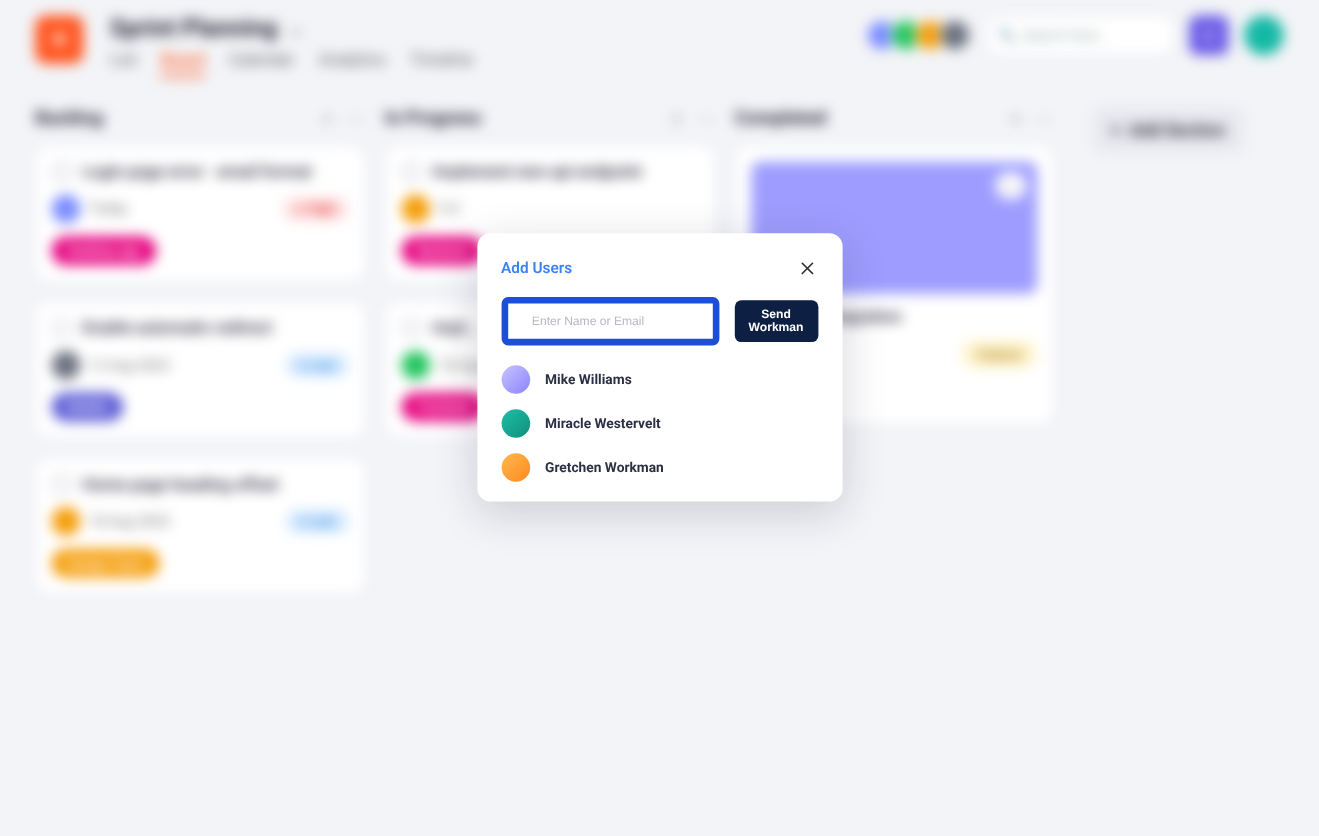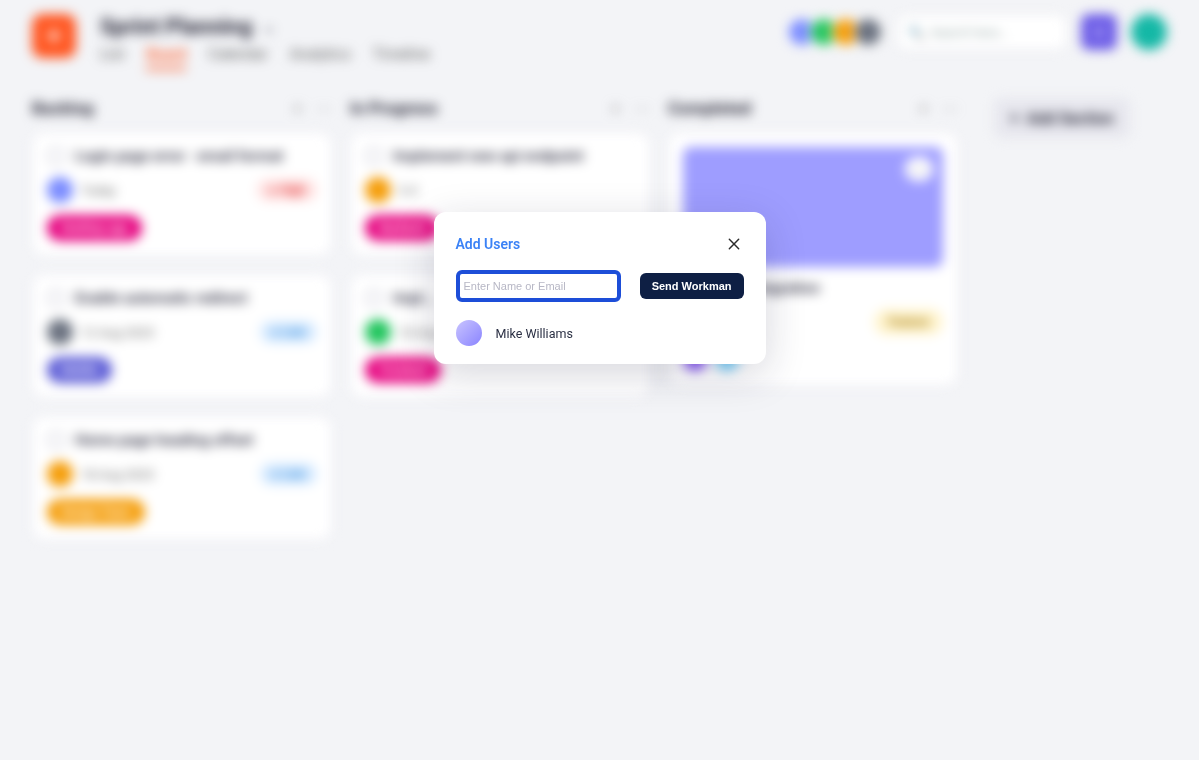--- a/index.html
+++ b/index.html
@@ -61,36 +61,36 @@
     display:flex; flex-direction:column; gap:16px;
     pointer-events:auto;
   }
   .modal-hdr { display:flex; align-items:center; }
   .modal-title { font-size:14px; font-weight:600; color:#3b82f6; }
   .close-x { margin-left:auto; width:20px; height:20px; display:flex; align-items:center; justify-content:center; cursor:pointer; color:#2b2b2b; }
   .close-x svg { width:16px; height:16px; }
 
   .invite-row { display:flex; gap:14px; align-items:center; }
   .name-input {
-    flex:0 0 165px; height:32px; border:4px solid #1d4ed8; border-radius:6px;
-    padding:0 4px; font-size:11px; color:#333; outline:none;
+    flex:0 0 165px; height:44px; border:6px solid #1d4ed8; border-radius:6px;
+    padding:0 22px; font-size:11px; color:#333; outline:none;
   }
   .name-input::placeholder{ color:#b7b7c5; }
   .send-invite {
     margin-left:auto; background:#0e1f44; color:#fff; font-size:11px; font-weight:600;
     border:none; border-radius:6px; padding:7px 12px; cursor:pointer;
   }
 
   .user-list { display:flex; flex-direction:column; gap:14px; margin-top:2px; }
   .user-row { display:flex; align-items:center; gap:14px; }
   .uav { width:26px; height:26px; border-radius:50%; flex-shrink:0; }
   .uav.u1{ background:linear-gradient(135deg,#c9c4ff,#8a84ff); }
   .uav.u2{ background:linear-gradient(135deg,#1fbfa6,#0e8f7b); }
   .uav.u3{ background:linear-gradient(135deg,#ffb84d,#ff8a1f); }
-  .uname { font-size:12.5px; font-weight:400; color:#2b3044; }
+  .uname { font-size:12.5px; font-weight:700; color:#2b3044; }
 </style>
 </head>
 <body>
 
 <div class="bg">
 
   <div class="topbar">
     <div class="logo-square">✦</div>
     <div class="title-block">
       <div class="title-row">
@@ -262,15 +262,23 @@
     <div class="invite-row">
       <input class="name-input" type="text" placeholder="Enter Name or Email" style="">
       <button class="send-invite">Send Workman</button>
     </div>
 
     <div class="user-list">
       <div class="user-row">
         <div class="uav u1"></div>
         <div class="uname">Mike Williams</div>
       </div>
+      <div class="user-row">
+        <div class="uav u2"></div>
+        <div class="uname">Miracle Westervelt</div>
+      </div>
+      <div class="user-row">
+        <div class="uav u3"></div>
+        <div class="uname">Gretchen Workman</div>
+      </div>
     </div>
   </div>
 </div>
 
 </body></html>

